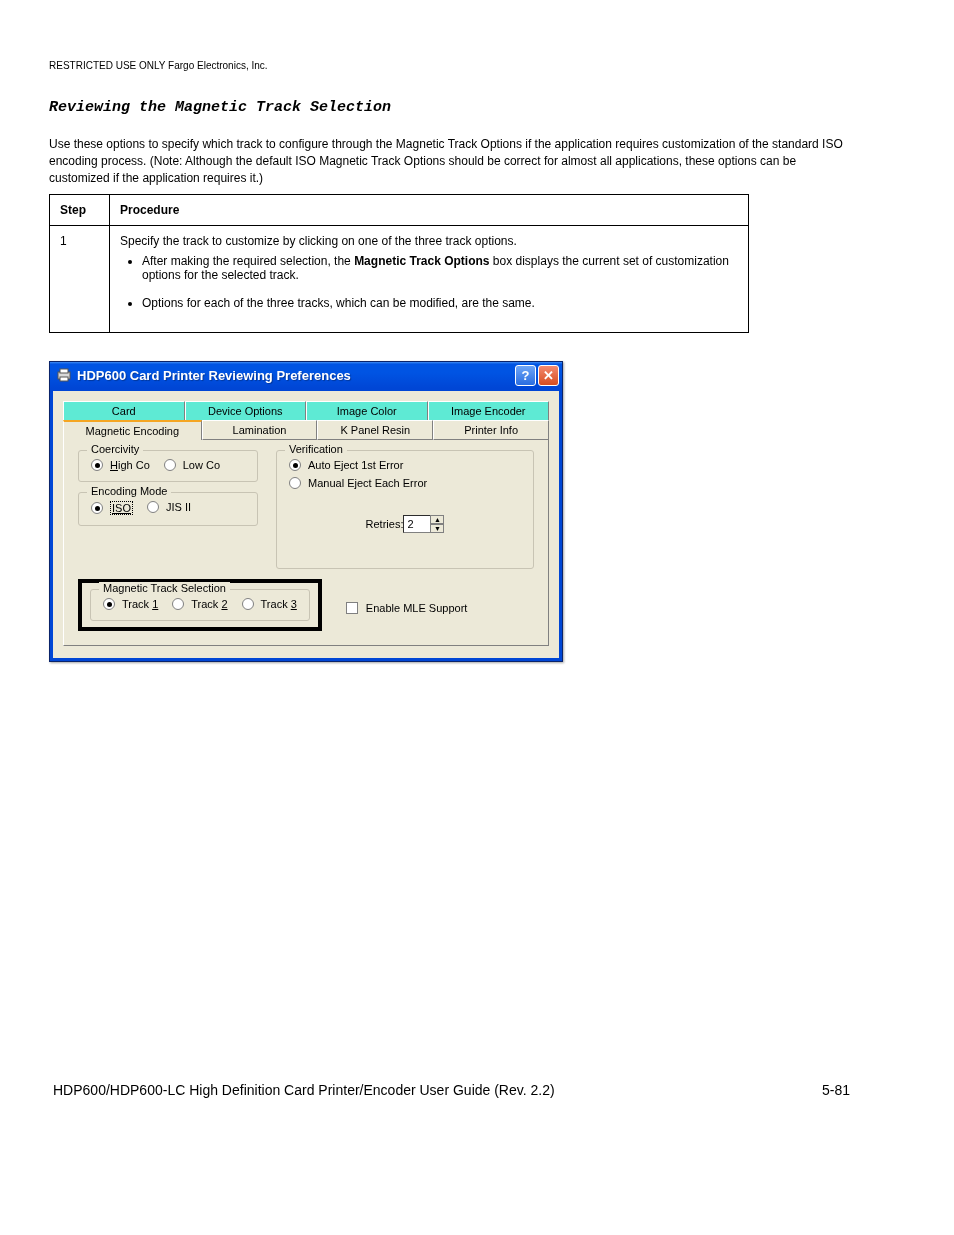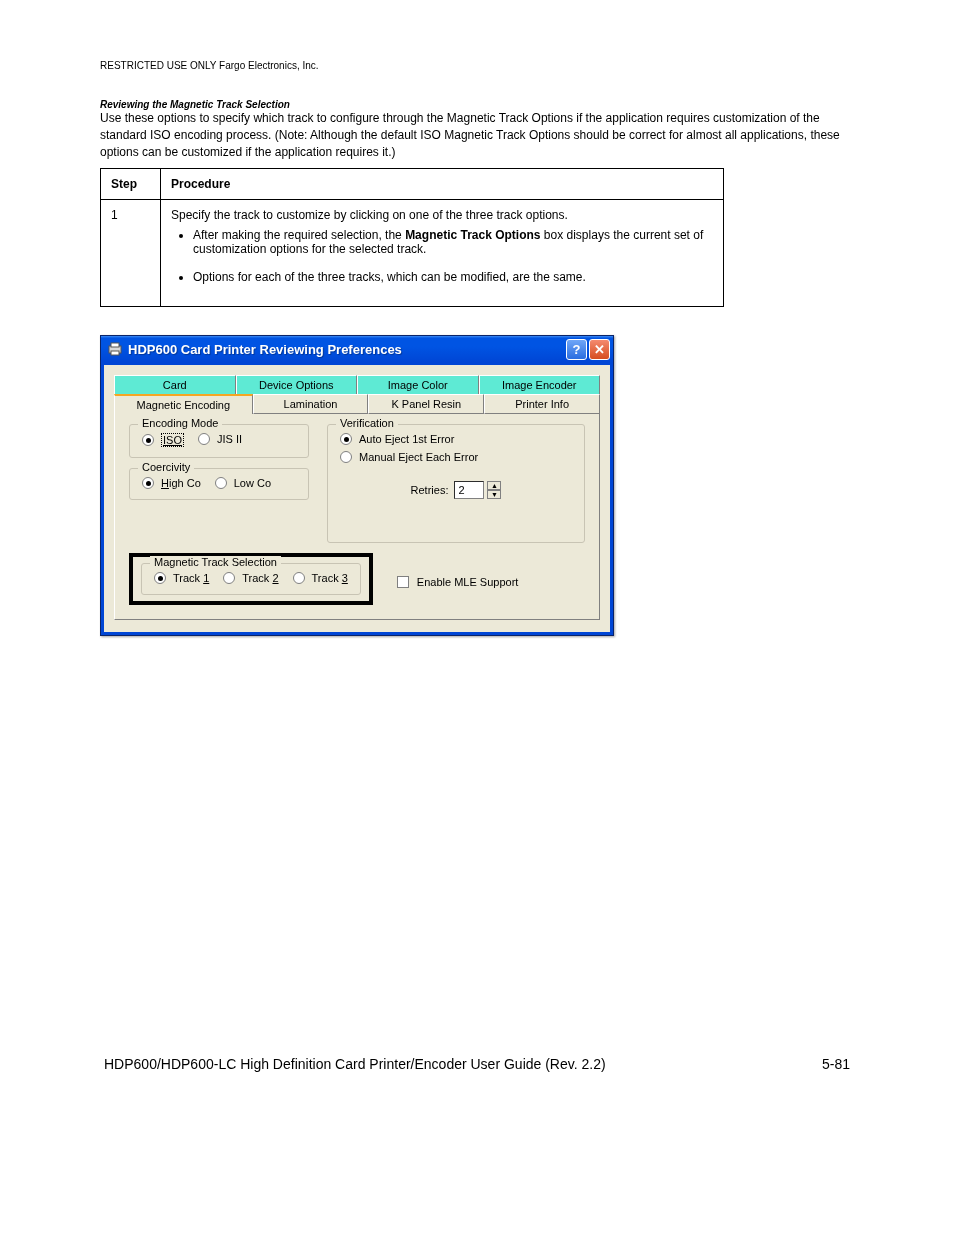--- a/index.html
+++ b/index.html
@@ -4,44 +4,45 @@
 <style>
   * { box-sizing: border-box; }
   body {
     margin: 0;
     padding: 0;
     background: #fff;
     font-family: Arial, Helvetica, sans-serif;
     width: 954px;
   }
   .page {
-    padding: 60px 100px 80px 100px;
+    padding: 60px 100px 80px 49px;
   }
   .page-header {
     font-size: 10px;
     color: #000;
     margin-bottom: 14px;
   }
   .section-title {
-    font-size: 10px;
+    font-size: 15px;
     font-weight: bold;
     font-style: italic;
     color: #000;
     margin-top: 28px;
-    margin-bottom: 0;
+    margin-bottom: 20px;
+    font-family: Liberation Mono, monospace;
   }
   .paragraph {
     font-size: 12px;
     color: #000;
     line-height: 1.4;
     margin-bottom: 0;
   }
   table.simple {
     border-collapse: collapse;
-    width: 624px;
+    width: 700px;
     margin-top: 8px;
   }
   table.simple th, table.simple td {
     border: 1px solid #000;
     padding: 8px 10px;
     font-size: 12px;
     vertical-align: top;
     text-align: left;
   }
   table.simple th {
@@ -173,21 +174,21 @@
     content:""; width:5px; height:5px; border-radius:50%; background:#000;
   }
   .checkbox {
     width: 12px; height: 12px; border: 1px solid #808080; background:#fff;
     display:inline-block; margin-right: 4px; vertical-align: middle;
   }
   .under { text-decoration: underline; }
   .focusbox { border: 1px dotted #000; padding: 0 1px; display:inline-block; }
 
   .col { display:flex; flex-direction:column; gap:6px; }
-  .retry-row { display:flex; align-items:center; gap:6px; margin-top:12px; justify-content: center;}
+  .retry-row { display:flex; align-items:center; margin-top:20px; justify-content: center;}
   .retry-input {
     width: 30px; height: 18px; border: 1px inset #808080; background:#fff;
     font-size:11px; padding: 1px 3px; display:inline-flex; align-items:center;
   }
   .stepper {
     display:inline-flex; flex-direction:column; margin-left:-3px;
   }
   .step-btn {
     width: 14px; height: 9px; border: 1px solid #808080; background:#ece9d8;
     display:flex; align-items:center; justify-content:center; font-size:7px; line-height:1;
@@ -284,43 +285,43 @@
             <div class="tab">K Panel Resin</div>
             <div class="tab">Printer Info</div>
           </div>
 
           <div class="tab-body">
 
             <div class="row-flex">
 
               <div style="flex:0 0 180px">
                 <div class="groupbox">
+                  <span class="legend">Coercivity</span>
+                  <div class="row-flex" style="gap:14px">
+                    <label class="radio-row">
+                      <span class="radio-dot checked"></span>
+                      <span><span class="under">H</span><span>igh Co</span></span>
+                    </label>
+                    <label class="radio-row">
+                      <span class="radio-dot"></span>
+                      <span>Low Co</span>
+                    </label>
+                  </div>
+                </div>
+
+                <div class="groupbox">
                   <span class="legend">Encoding Mode</span>
                   <div class="row-flex" style="gap:14px">
                     <label class="radio-row">
                       <span class="radio-dot checked"></span>
                       <span class="focusbox"><span class="under">ISO</span></span>
                     </label>
                     <label class="radio-row">
                       <span class="radio-dot"></span>
                       <span>JIS II</span>
-                    </label>
-                  </div>
-                </div>
-
-                <div class="groupbox">
-                  <span class="legend">Coercivity</span>
-                  <div class="row-flex" style="gap:14px">
-                    <label class="radio-row">
-                      <span class="radio-dot checked"></span>
-                      <span><span class="under">H</span><span>igh Co</span></span>
-                    </label>
-                    <label class="radio-row">
-                      <span class="radio-dot"></span>
-                      <span>Low Co</span>
                     </label>
                   </div>
                 </div>
               </div>
 
               <div style="flex:1">
                 <div class="groupbox" style="height:119px">
                   <span class="legend">Verification</span>
                   <div class="col">
                     <label class="radio-row">

